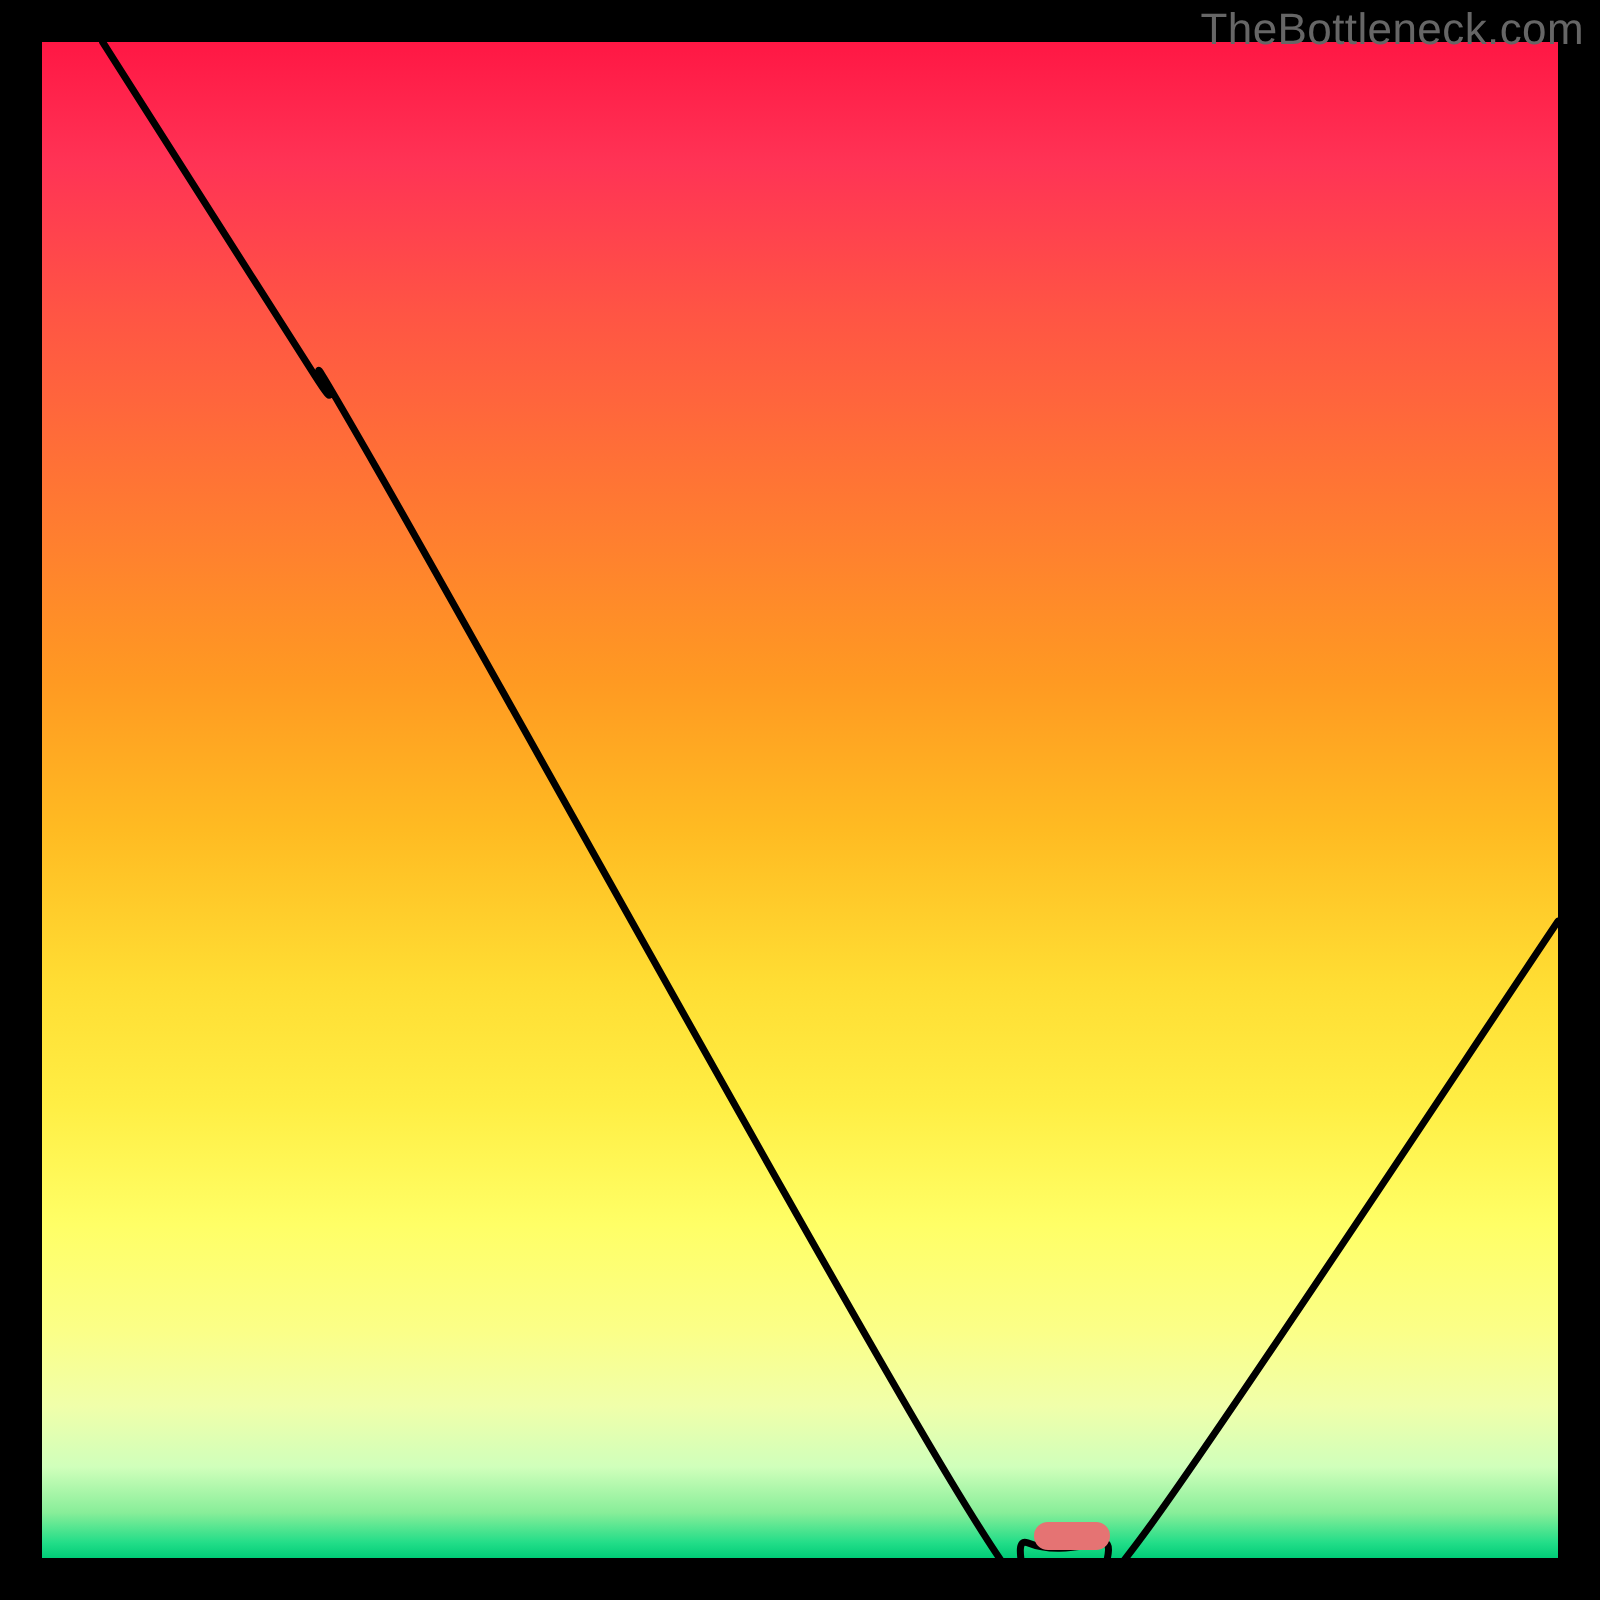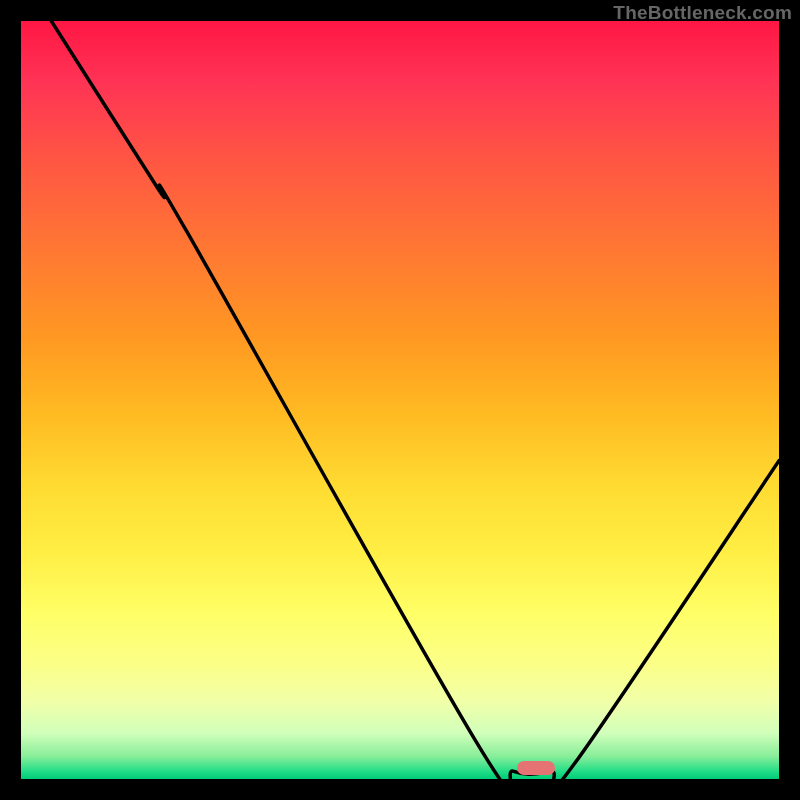--- a/index.html
+++ b/index.html
@@ -33,22 +33,22 @@
       #88ee99 97%,
       #22dd88 99%,
       #00cc77 100%
     );
   }
   .watermark {
     position: absolute;
     top: 2px;
     right: 8px;
     color: #666;
-    font-size: 19px;
-    font-weight: 700;
+    font-size: 22px;
+    font-weight: 400;
     letter-spacing: 0.2px;
     z-index: 10;
   }
   svg.curve {
     position: absolute;
     left: 21px;
     top: 21px;
     width: 758px;
     height: 758px;
     z-index: 5;

